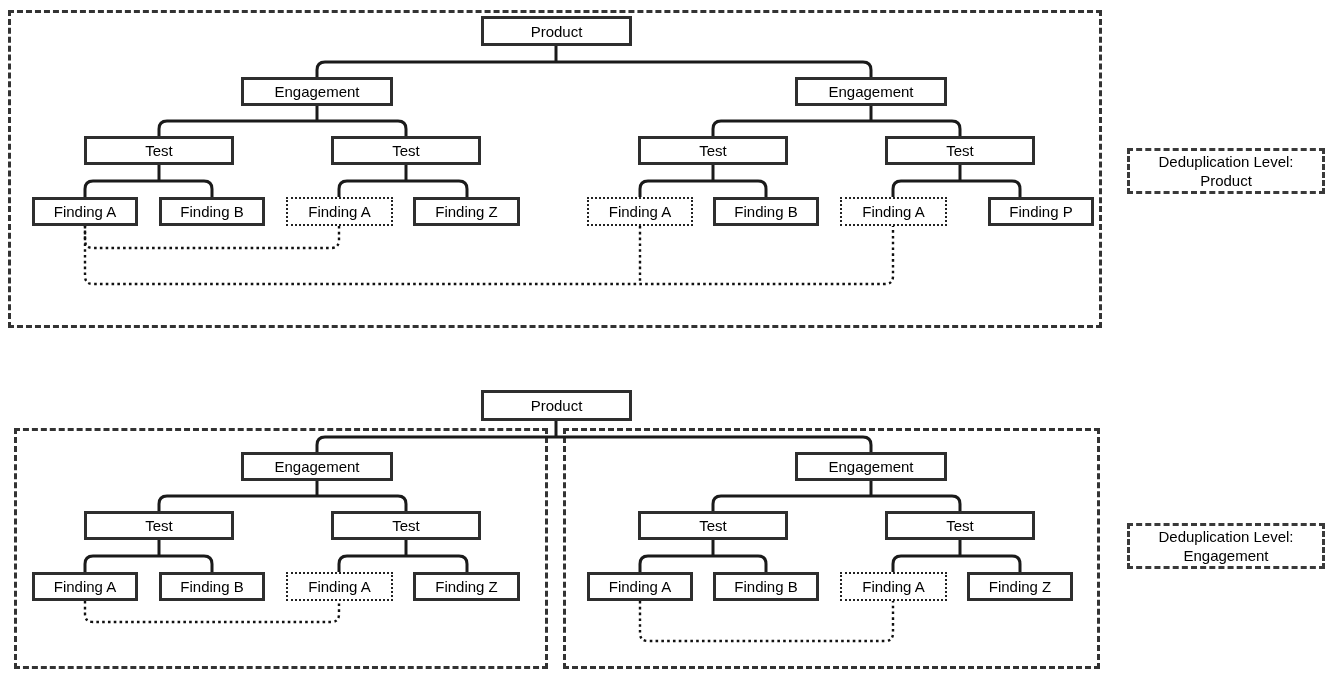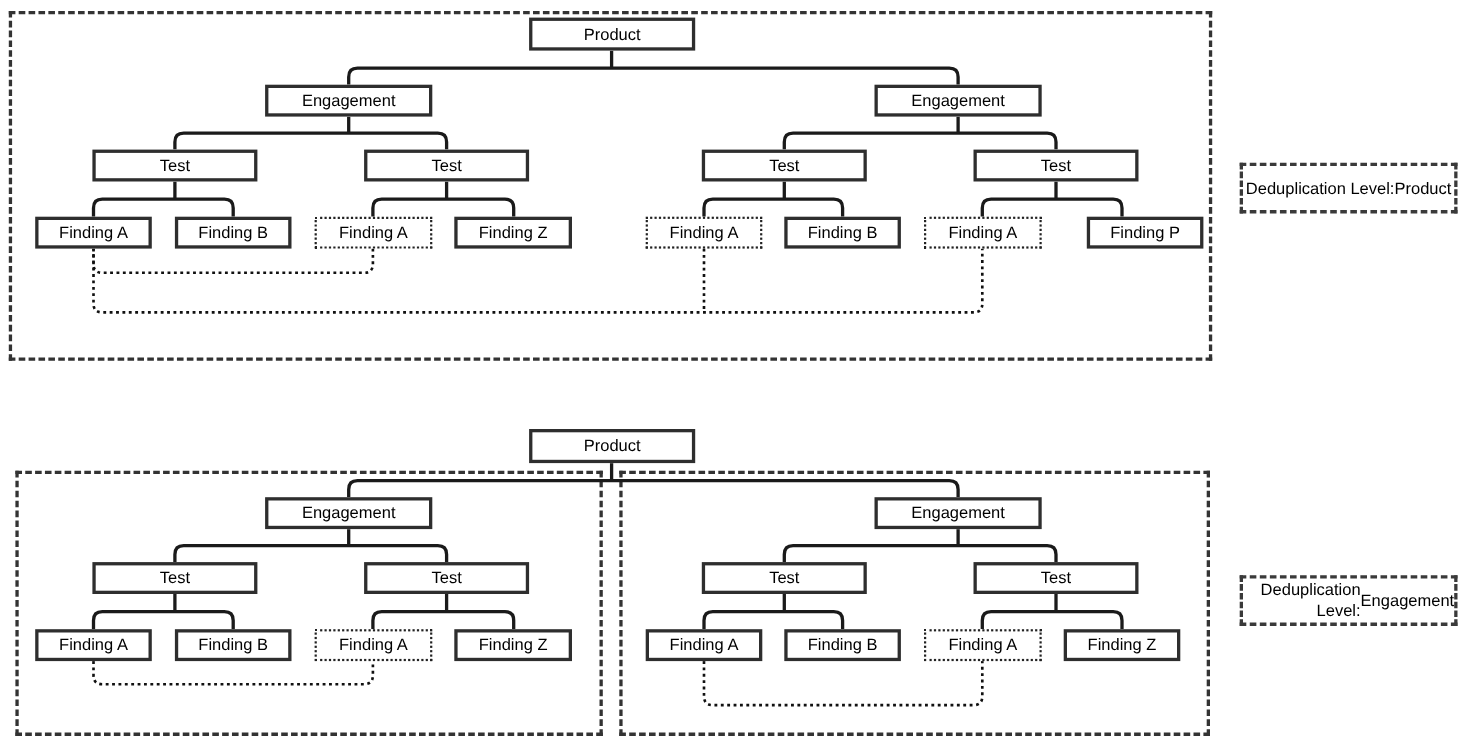--- a/index.html
+++ b/index.html
@@ -56,21 +56,21 @@
     z-index: 2;
   }
   .node.dotted {
     border: 2px dotted #222222;
   }
   .dedup-label {
     position: absolute;
     border: 3px dashed #3a3a3a;
     box-sizing: border-box;
     display: flex;
-    flex-direction: row;
+    flex-direction: column;
     align-items: center;
     justify-content: center;
     font-size: 15px;
     line-height: 19px;
     color: #000000;
     background: #ffffff;
     text-align: right;
     z-index: 2;
   }
 </style>

